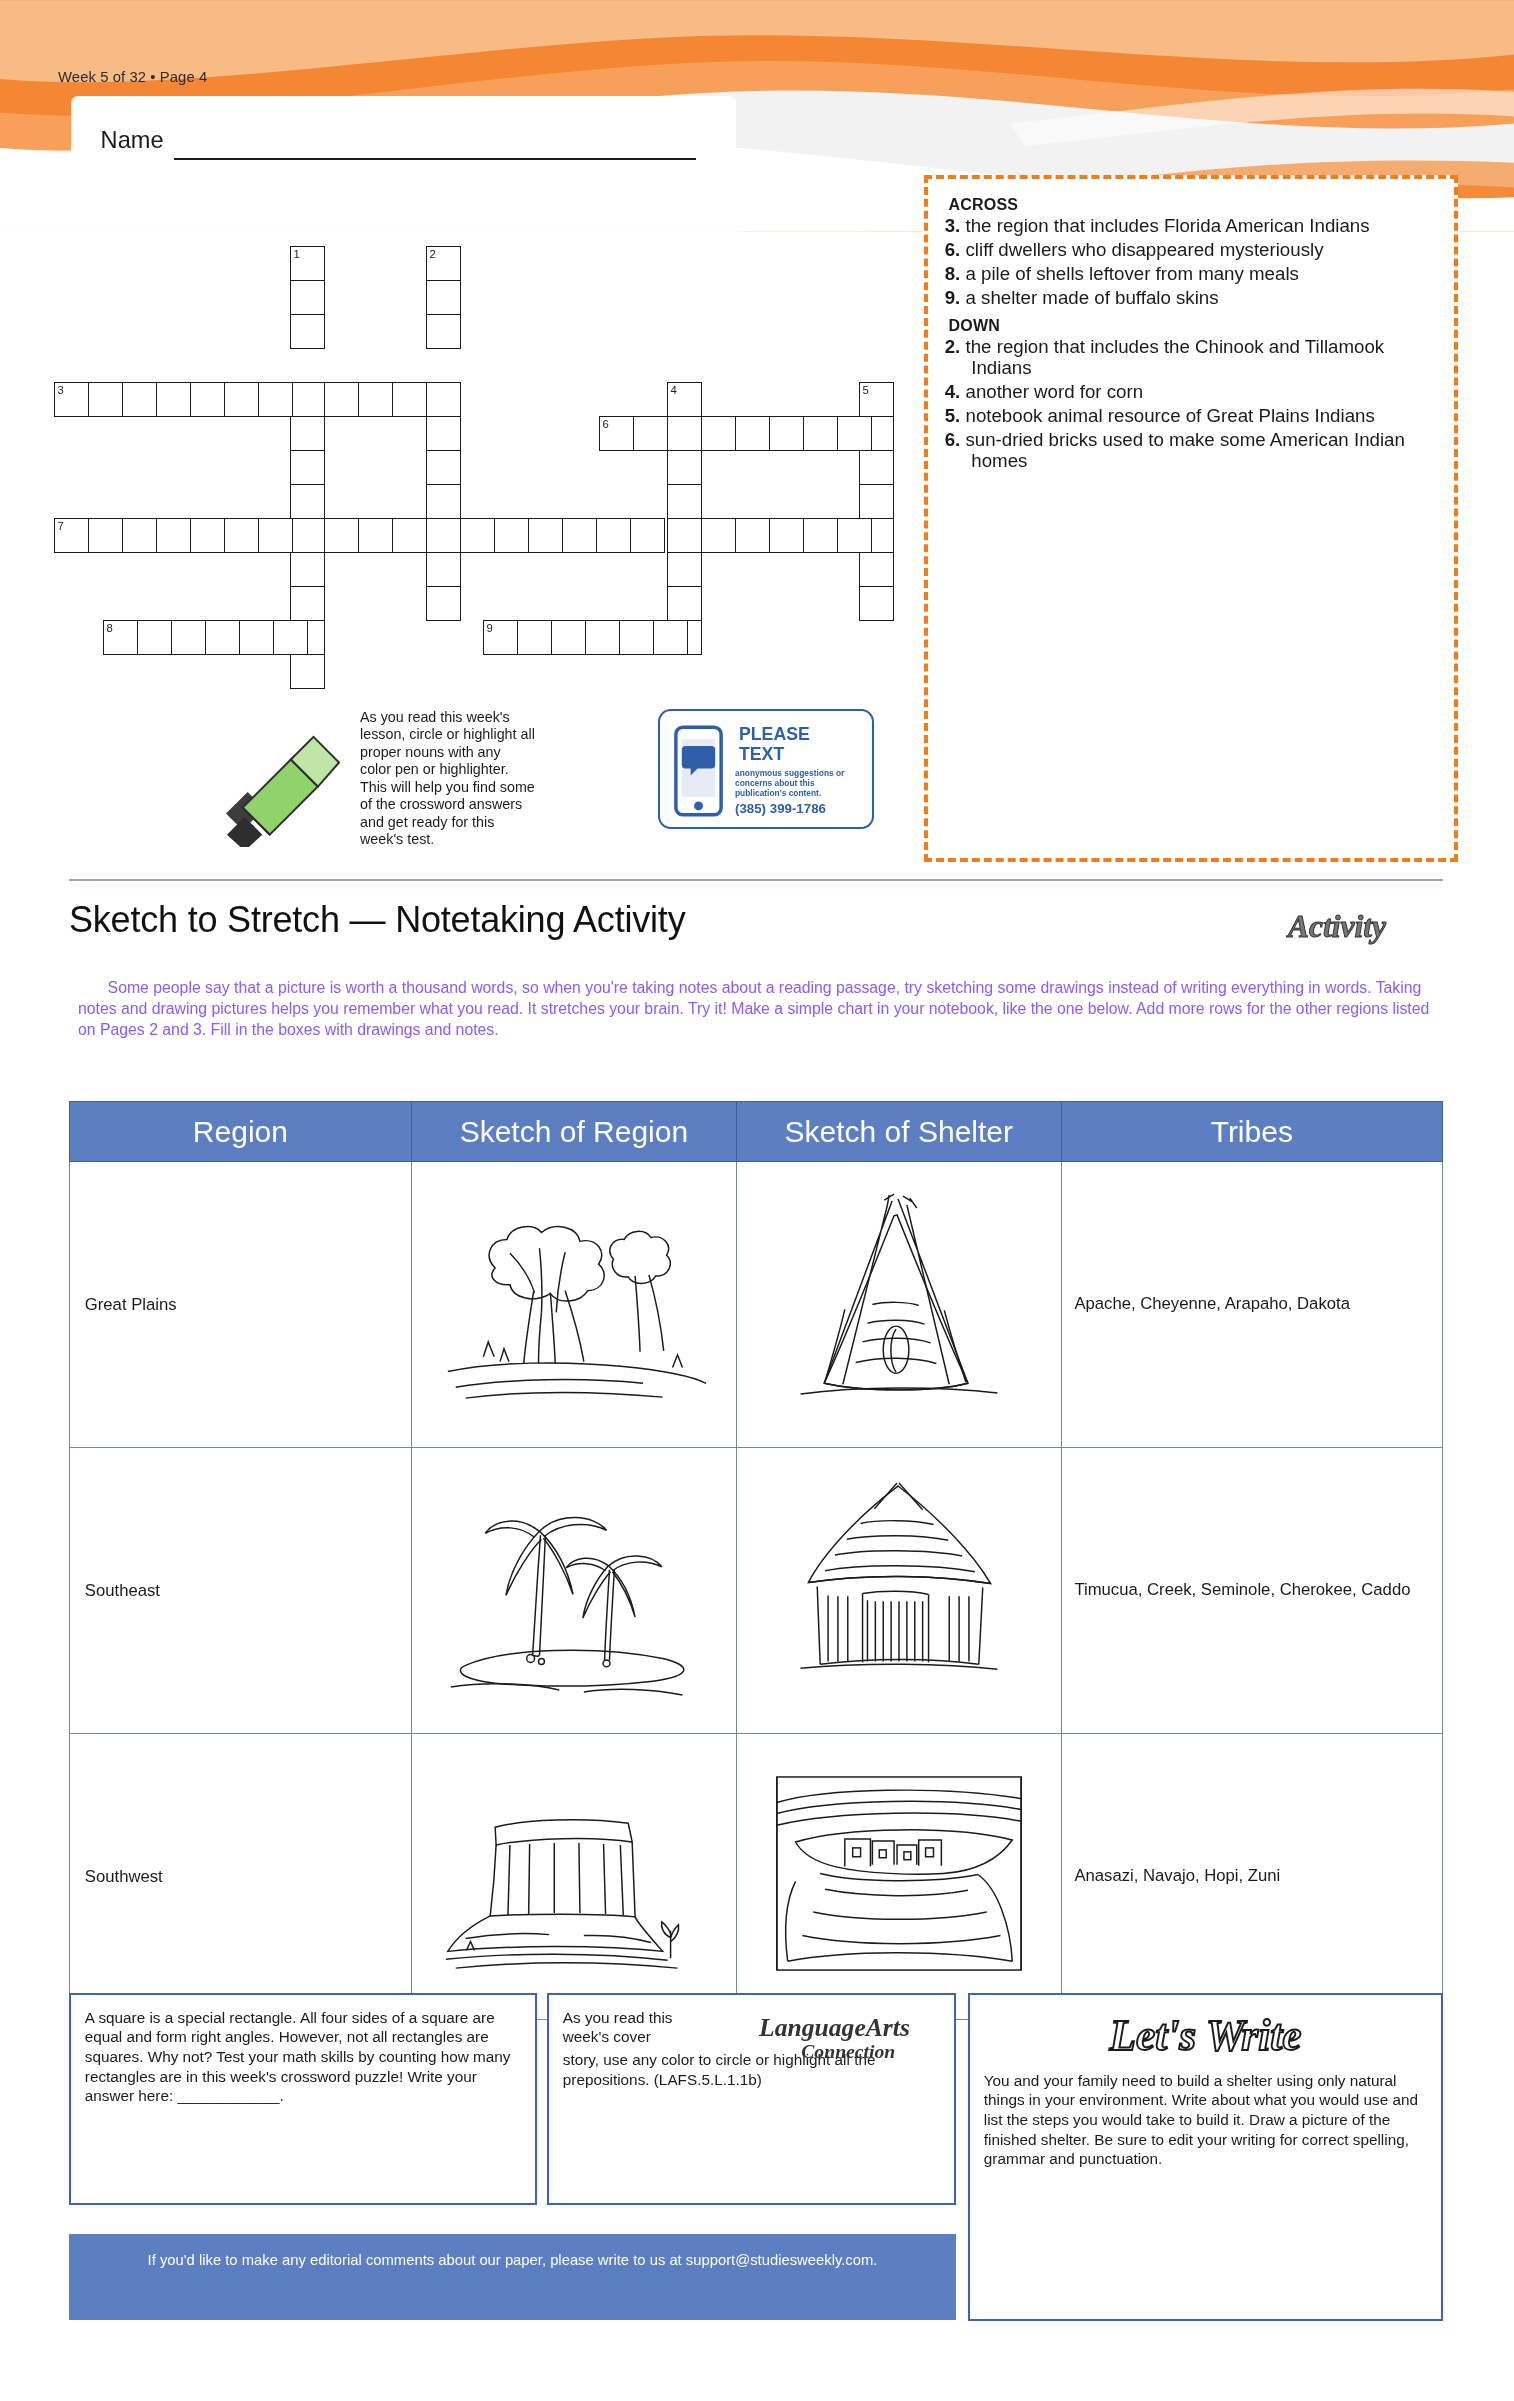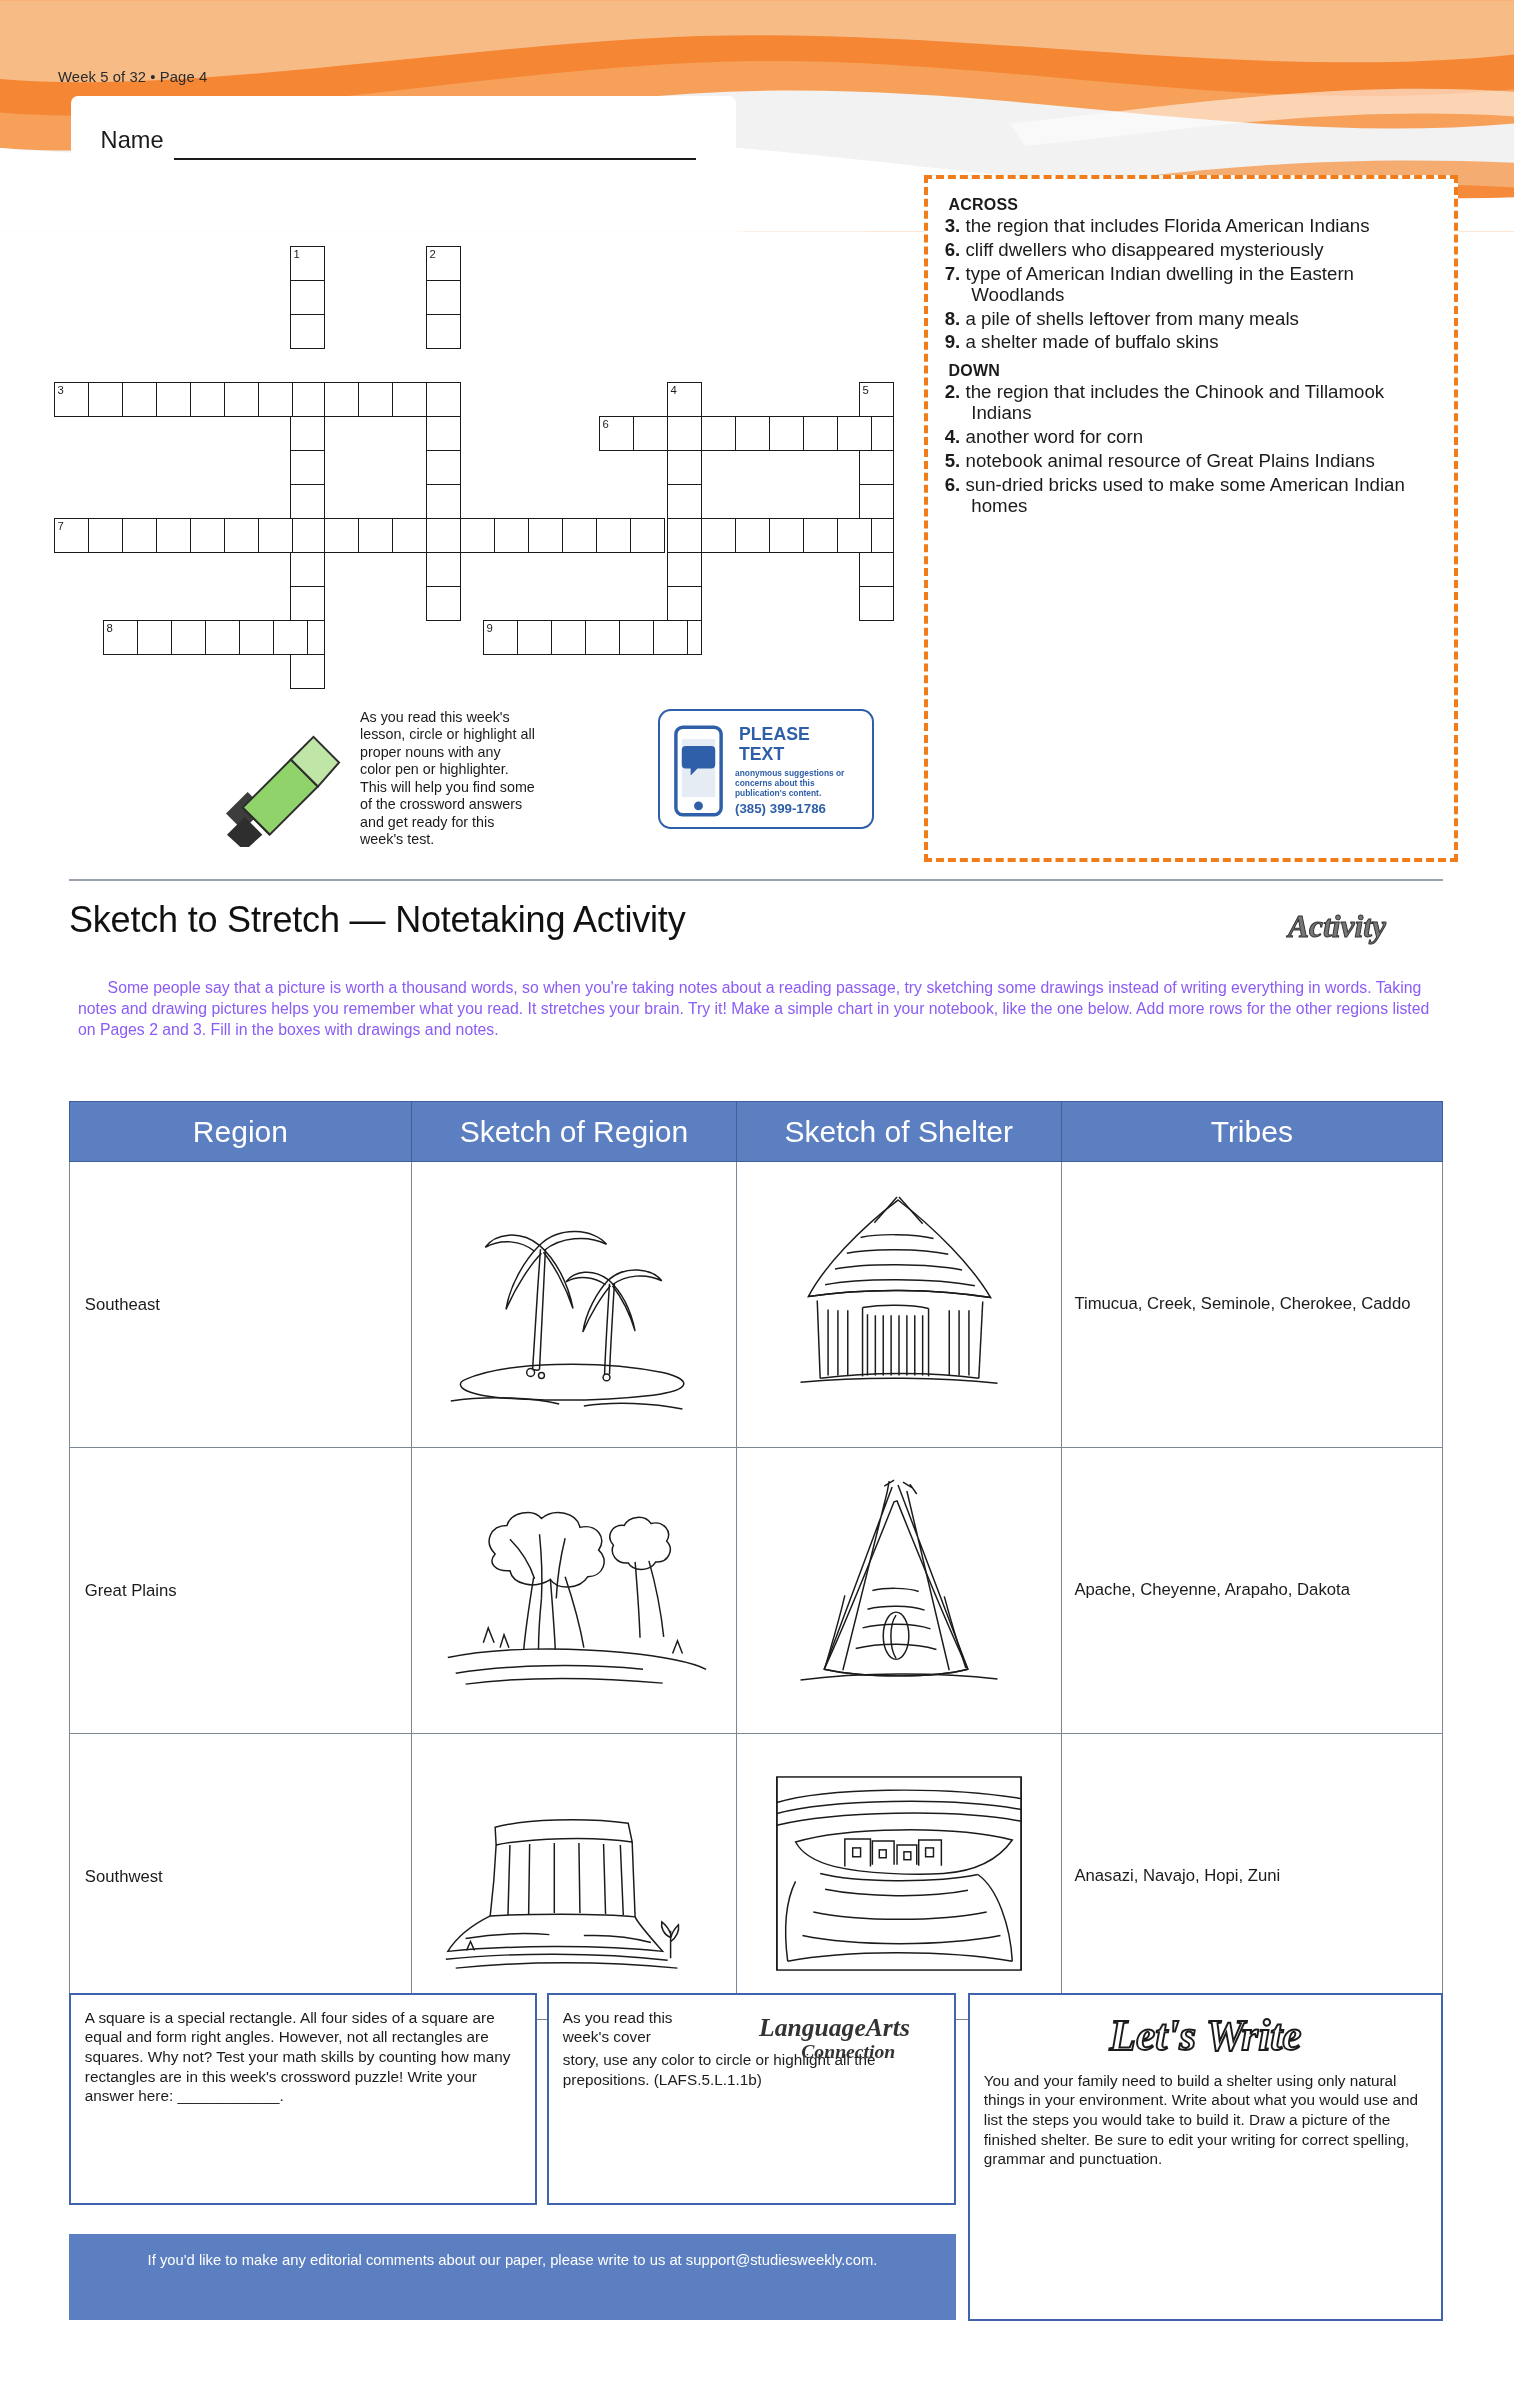--- a/index.html
+++ b/index.html
@@ -257,21 +257,20 @@
   <div class="cell" style="left:531px;top:374px;"></div>
   <div class="cell" style="left:565px;top:374px;"></div>
   <div class="cell" style="left:599px;top:374px;"></div>
 </div>
 
 <div class="clues">
   <div class="clue-head">ACROSS</div>
   <ul class="clue-list">
     <li><b>3.</b> <span>the region that includes Florida American Indians</span></li>
     <li><b>6.</b> <span>cliff dwellers who disappeared mysteriously</span></li>
-    <li><b>7.</b> <span>type of American Indian dwelling in the Eastern Woodlands</span></li>
     <li><b>8.</b> <span>a pile of shells leftover from many meals</span></li>
     <li><b>9.</b> <span>a shelter made of buffalo skins</span></li>
   </ul>
   <div class="clue-head dn">DOWN</div>
   <ul class="clue-list">
     <li><b>2.</b> <span>the region that includes the Chinook and Tillamook Indians</span></li>
     <li><b>4.</b> <span>another word for corn</span></li>
     <li><b>5.</b> <span>notebook animal resource of Great Plains Indians</span></li>
     <li><b>6.</b> <span>sun-dried bricks used to make some American Indian homes</span></li>
   </ul>
@@ -311,20 +310,63 @@
 <table class="tbl">
   <thead>
     <tr>
       <th class="c-region">Region</th>
       <th class="c-sketch">Sketch of Region</th>
       <th class="c-shelter">Sketch of Shelter</th>
       <th class="c-tribes">Tribes</th>
     </tr>
   </thead>
   <tbody>
+    <tr class="rowh">
+      <td class="c-region">Great Plains</td>
+      <td class="c-sketch">
+        <svg width="276" height="217" viewBox="0 0 560 440">
+          <g fill="none" stroke="#1b1b1b" stroke-width="3">
+            <path d="M120,150 C96,126 110,92 144,92 C152,66 196,56 214,78 C240,56 286,66 292,96 C326,88 348,118 330,142 C352,160 340,196 308,196 C292,222 248,224 232,202 C200,222 156,212 150,184 C120,186 104,168 120,150 Z"></path>
+            <path d="M360,132 C344,114 356,90 382,92 C392,72 424,70 436,88 C462,82 480,104 468,124 C484,140 472,168 446,166 C434,186 400,186 390,168 C366,170 352,150 360,132 Z"></path>
+            <path d="M150,120 C170,140 190,170 200,200 M210,110 C214,150 216,200 214,240 M262,118 C252,158 246,200 244,240"></path>
+            <path d="M198,198 C190,248 182,300 178,344"></path>
+            <path d="M232,200 C236,250 240,300 242,344"></path>
+            <path d="M262,196 C278,244 292,294 300,340"></path>
+            <path d="M214,240 C210,280 208,320 208,344"></path>
+            <path d="M404,166 C408,214 412,264 414,320"></path>
+            <path d="M432,164 C444,206 456,262 462,318"></path>
+            <path d="M24,360 C120,340 260,338 380,350 C460,358 520,370 548,384"></path>
+            <path d="M40,392 C150,374 300,372 420,384"></path>
+            <path d="M60,414 C180,398 330,400 460,412"></path>
+            <path d="M96,330 l10,-30 l12,30 M130,340 l8,-26 l10,26"></path>
+            <path d="M480,352 l10,-26 l10,26"></path>
+          </g>
+        </svg>
+      </td>
+      <td class="c-shelter">
+        <svg width="256" height="222" viewBox="0 0 520 450">
+          <g fill="none" stroke="#1b1b1b" stroke-width="3">
+            <path d="M246,20 L108,390 M258,16 L400,390 M236,30 L146,392 M276,28 L362,392"></path>
+            <path d="M230,18 L250,6 M268,10 L288,22 M240,8 L236,30 M282,14 L296,34"></path>
+            <path d="M250,50 C210,150 150,300 108,390 C190,408 330,408 400,390 C356,296 296,148 256,48 Z"></path>
+            <path d="M108,390 C190,408 330,408 400,390"></path>
+            <path d="M206,230 C232,224 276,224 300,232"></path>
+            <path d="M196,268 C230,260 282,260 312,270"></path>
+            <path d="M186,306 C226,296 288,296 324,308"></path>
+            <path d="M172,348 C220,336 292,336 336,350"></path>
+            <ellipse cx="254" cy="322" rx="26" ry="48"></ellipse>
+            <path d="M254,280 C240,300 240,346 254,368"></path>
+            <path d="M60,412 C180,396 340,396 460,410"></path>
+            <path d="M150,240 C136,300 120,350 110,386"></path>
+            <path d="M352,242 C368,302 384,352 396,388"></path>
+          </g>
+        </svg>
+      </td>
+      <td class="c-tribes">Apache, Cheyenne, Arapaho, Dakota</td>
+    </tr>
     <tr class="rowh">
       <td class="c-region">Southeast</td>
       <td class="c-sketch">
         <svg width="276" height="232" viewBox="0 0 560 470">
           <g fill="none" stroke="#1b1b1b" stroke-width="3">
             <path d="M210,120 C170,88 120,96 100,124 C132,106 172,110 200,132"></path>
             <path d="M210,120 C250,80 320,86 346,118 C306,98 252,104 220,130"></path>
             <path d="M210,120 C180,150 150,200 142,250 C162,204 192,158 214,136"></path>
             <path d="M210,120 C244,150 268,198 278,248 C262,200 236,156 218,134"></path>
             <path d="M212,128 C206,210 200,300 196,372"></path>
@@ -365,63 +407,20 @@
             <path d="M206,260 L206,384 M222,262 L222,384 M238,262 L238,384 M254,262 L254,384 M270,262 L270,384 M286,262 L286,384 M302,262 L302,384 M318,262 L318,384"></path>
             <path d="M126,250 L126,384 M146,252 L146,384 M166,252 L166,384"></path>
             <path d="M372,252 L372,384 M392,252 L392,384 M412,252 L412,384"></path>
             <path d="M70,398 C200,386 360,388 470,400"></path>
           </g>
         </svg>
       </td>
       <td class="c-tribes">Timucua, Creek, Seminole, Cherokee, Caddo</td>
     </tr>
     <tr class="rowh">
-      <td class="c-region">Great Plains</td>
-      <td class="c-sketch">
-        <svg width="276" height="217" viewBox="0 0 560 440">
-          <g fill="none" stroke="#1b1b1b" stroke-width="3">
-            <path d="M120,150 C96,126 110,92 144,92 C152,66 196,56 214,78 C240,56 286,66 292,96 C326,88 348,118 330,142 C352,160 340,196 308,196 C292,222 248,224 232,202 C200,222 156,212 150,184 C120,186 104,168 120,150 Z"></path>
-            <path d="M360,132 C344,114 356,90 382,92 C392,72 424,70 436,88 C462,82 480,104 468,124 C484,140 472,168 446,166 C434,186 400,186 390,168 C366,170 352,150 360,132 Z"></path>
-            <path d="M150,120 C170,140 190,170 200,200 M210,110 C214,150 216,200 214,240 M262,118 C252,158 246,200 244,240"></path>
-            <path d="M198,198 C190,248 182,300 178,344"></path>
-            <path d="M232,200 C236,250 240,300 242,344"></path>
-            <path d="M262,196 C278,244 292,294 300,340"></path>
-            <path d="M214,240 C210,280 208,320 208,344"></path>
-            <path d="M404,166 C408,214 412,264 414,320"></path>
-            <path d="M432,164 C444,206 456,262 462,318"></path>
-            <path d="M24,360 C120,340 260,338 380,350 C460,358 520,370 548,384"></path>
-            <path d="M40,392 C150,374 300,372 420,384"></path>
-            <path d="M60,414 C180,398 330,400 460,412"></path>
-            <path d="M96,330 l10,-30 l12,30 M130,340 l8,-26 l10,26"></path>
-            <path d="M480,352 l10,-26 l10,26"></path>
-          </g>
-        </svg>
-      </td>
-      <td class="c-shelter">
-        <svg width="256" height="222" viewBox="0 0 520 450">
-          <g fill="none" stroke="#1b1b1b" stroke-width="3">
-            <path d="M246,20 L108,390 M258,16 L400,390 M236,30 L146,392 M276,28 L362,392"></path>
-            <path d="M230,18 L250,6 M268,10 L288,22 M240,8 L236,30 M282,14 L296,34"></path>
-            <path d="M250,50 C210,150 150,300 108,390 C190,408 330,408 400,390 C356,296 296,148 256,48 Z"></path>
-            <path d="M108,390 C190,408 330,408 400,390"></path>
-            <path d="M206,230 C232,224 276,224 300,232"></path>
-            <path d="M196,268 C230,260 282,260 312,270"></path>
-            <path d="M186,306 C226,296 288,296 324,308"></path>
-            <path d="M172,348 C220,336 292,336 336,350"></path>
-            <ellipse cx="254" cy="322" rx="26" ry="48"></ellipse>
-            <path d="M254,280 C240,300 240,346 254,368"></path>
-            <path d="M60,412 C180,396 340,396 460,410"></path>
-            <path d="M150,240 C136,300 120,350 110,386"></path>
-            <path d="M352,242 C368,302 384,352 396,388"></path>
-          </g>
-        </svg>
-      </td>
-      <td class="c-tribes">Apache, Cheyenne, Arapaho, Dakota</td>
-    </tr>
-    <tr class="rowh">
       <td class="c-region">Southwest</td>
       <td class="c-sketch">
         <svg width="276" height="212" viewBox="0 0 560 430">
           <g fill="none" stroke="#1b1b1b" stroke-width="3">
             <path d="M120,120 C180,104 300,100 390,112 L398,150 C320,138 190,142 122,156 Z"></path>
             <path d="M122,156 C120,200 116,250 110,300 C180,296 330,294 404,302 C402,252 400,200 398,150"></path>
             <path d="M150,156 L146,298 M190,154 L188,296 M240,152 L240,294 M290,152 L292,294 M340,154 L344,296 M374,156 L380,298"></path>
             <path d="M110,300 C70,320 40,346 24,372 C140,360 330,358 460,372 C430,338 410,316 404,302"></path>
             <path d="M60,346 C120,336 180,334 230,338"></path>
             <path d="M300,340 C350,338 400,344 436,354"></path>

